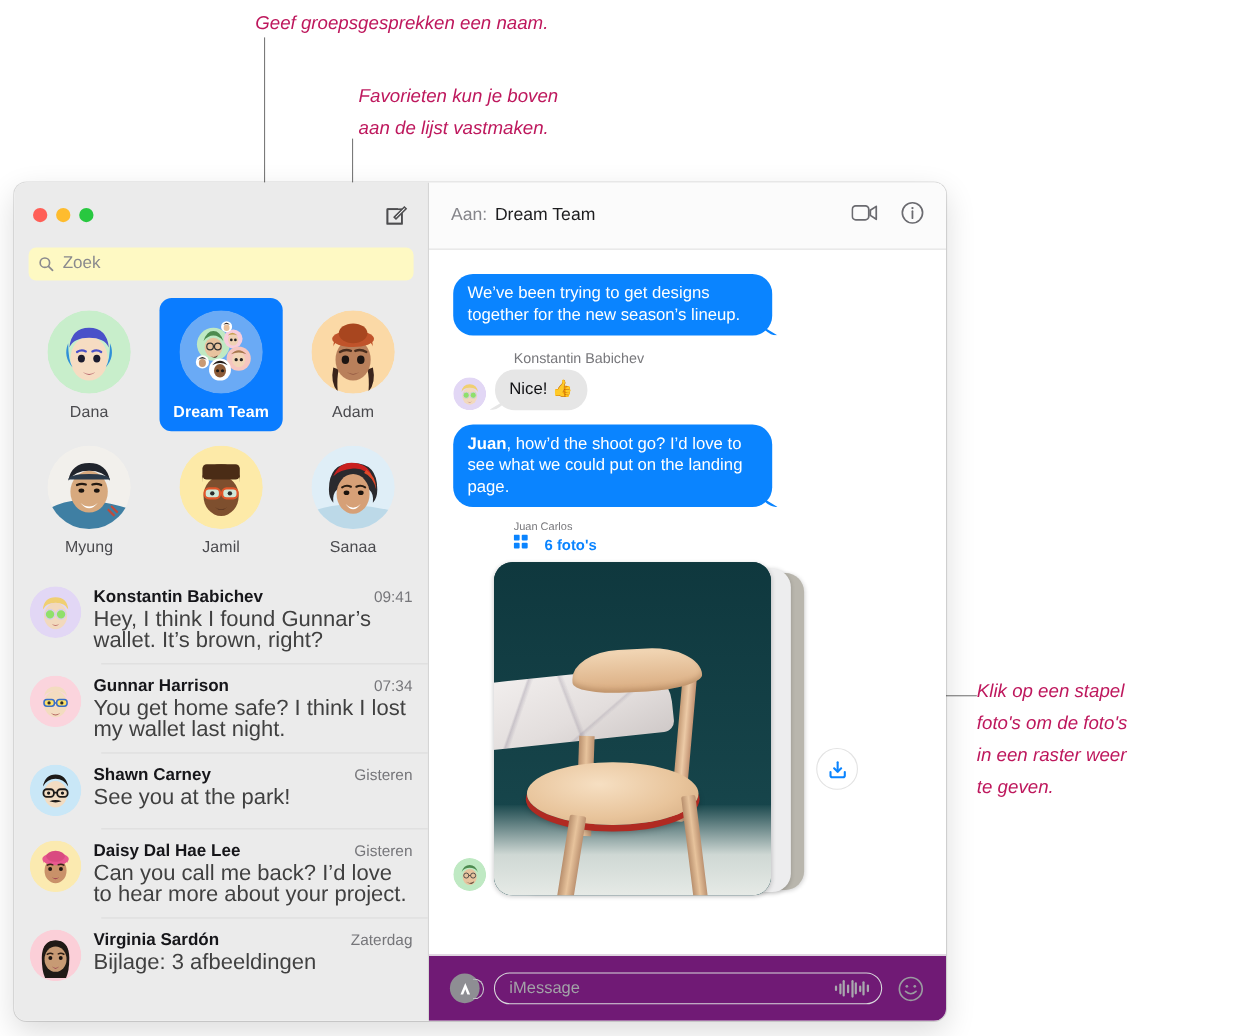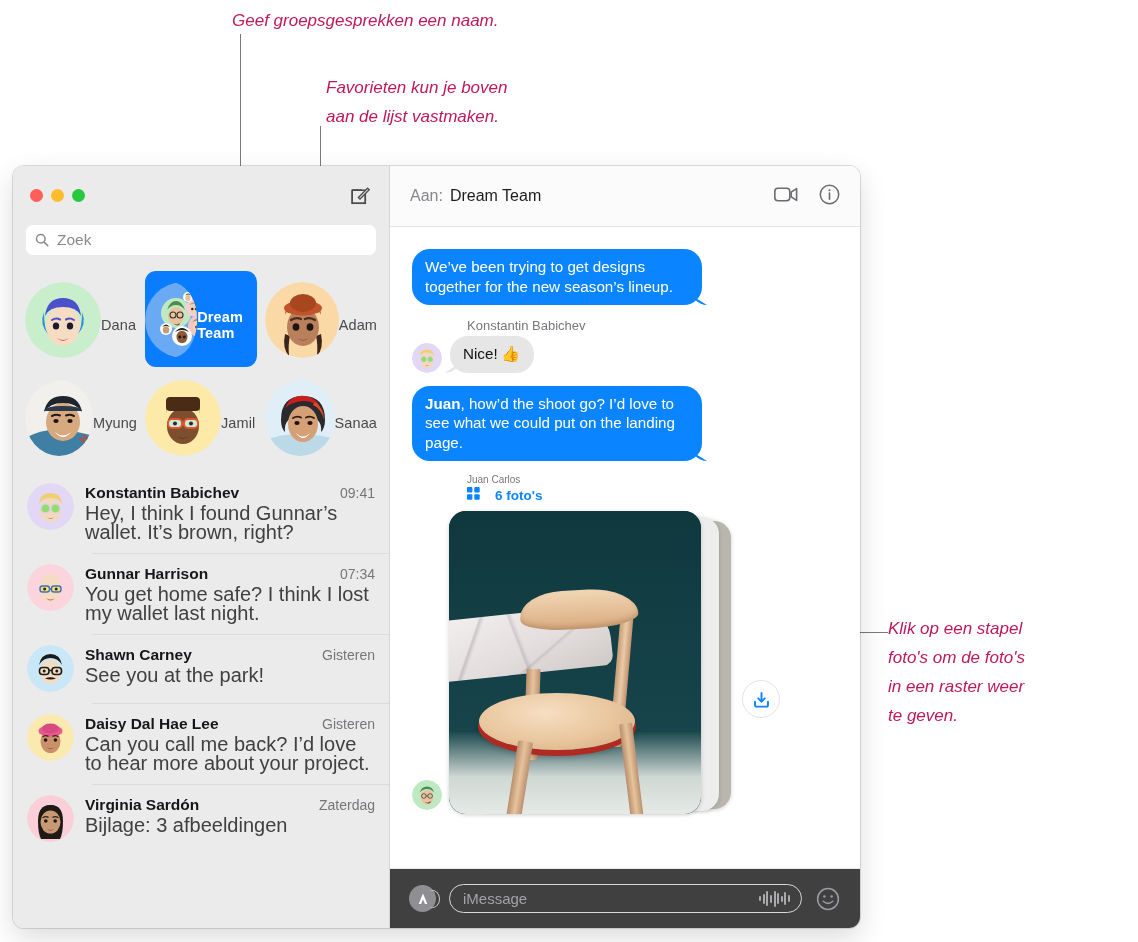--- a/index.html
+++ b/index.html
@@ -66,42 +66,43 @@
   #compose-button {
     position: absolute; right: 16px; top: 50%;
     transform: translateY(-50%);
     width: 26px; height: 26px;
     display: flex; align-items: center; justify-content: center;
   }
 
   #search-wrap { padding: 0 13px 10px 13px; }
   #search-field {
     height: 30px; border-radius: 7px;
-    background: #ffffff;
+    background: #fef9c3;
     display: flex; align-items: center;
     padding: 0 9px; gap: 8px;
   }
   #search-text {
     font-size: 15.5px; color: #8a8a8e;
   }
 
   
   #pinned {
     padding: 6px 8px 4px 8px;
     display: grid;
     grid-template-columns: repeat(3, 1fr);
     row-gap: 2px;
     justify-items: center;
   }
   .pinned-cell {
     width: 112px;
-    display: flex; flex-direction: row;
+    display: flex; flex-direction: column;
     align-items: center;
     padding: 11px 0 9px 0;
     border-radius: 11px;
+    justify-content: flex-end;
   }
   .pinned-cell.selected { background: #0a7cff; }
   .pinned-av {
     width: 76px; height: 76px; border-radius: 50%;
     overflow: hidden; position: relative;
     display: block;
   }
   .pinned-label {
     margin-top: 9px;
     font-size: 14.5px; color: #4a4a4e;
@@ -275,21 +276,21 @@
     display: flex; align-items: center; justify-content: center;
     margin-bottom: 96px;
   }
 
   
   #compose-bar {
     flex: 0 0 60px; height: 60px;
     border-top: 1px solid #ececec;
     display: flex; align-items: center;
     padding: 0 19px; gap: 13px;
-    background: #404040;
+    background: #701a75;
   }
   #appstore-button {
     width: 27px; height: 27px; border-radius: 50%;
     background: #8e8e93;
     display: flex; align-items: center; justify-content: center;
     flex: 0 0 27px; position: relative;
   }
   #appstore-button::after {
     content:""; position:absolute; right:-4px; top:50%;
     transform: translateY(-50%);

